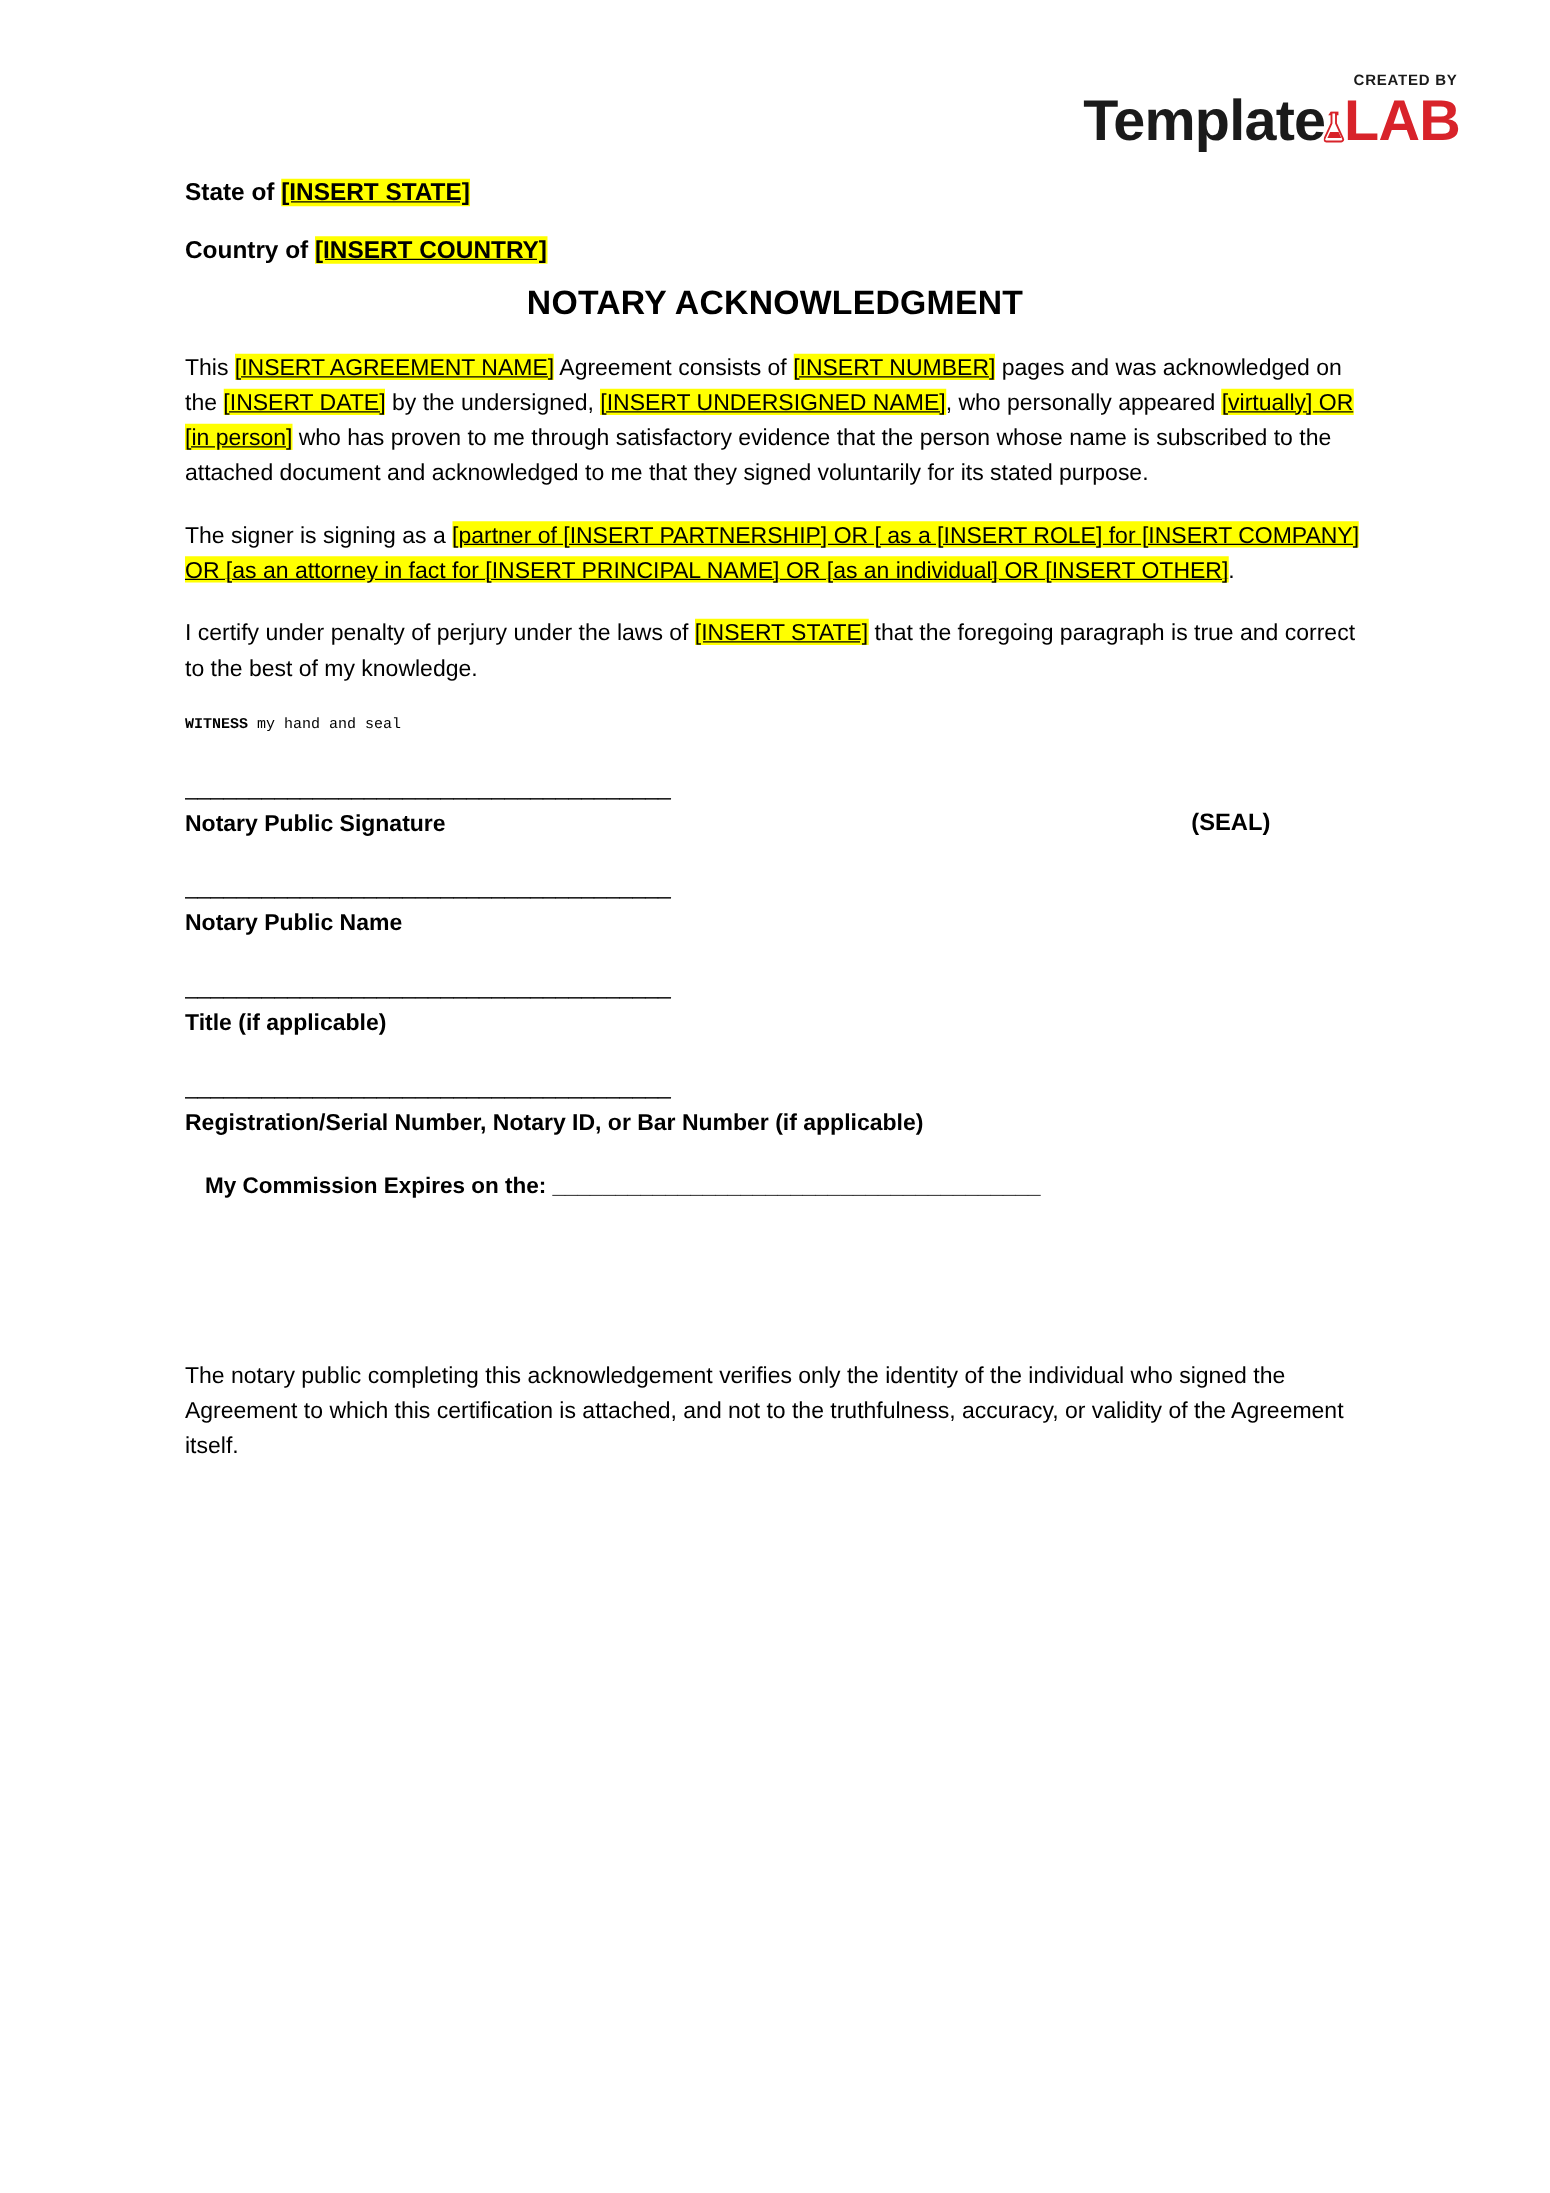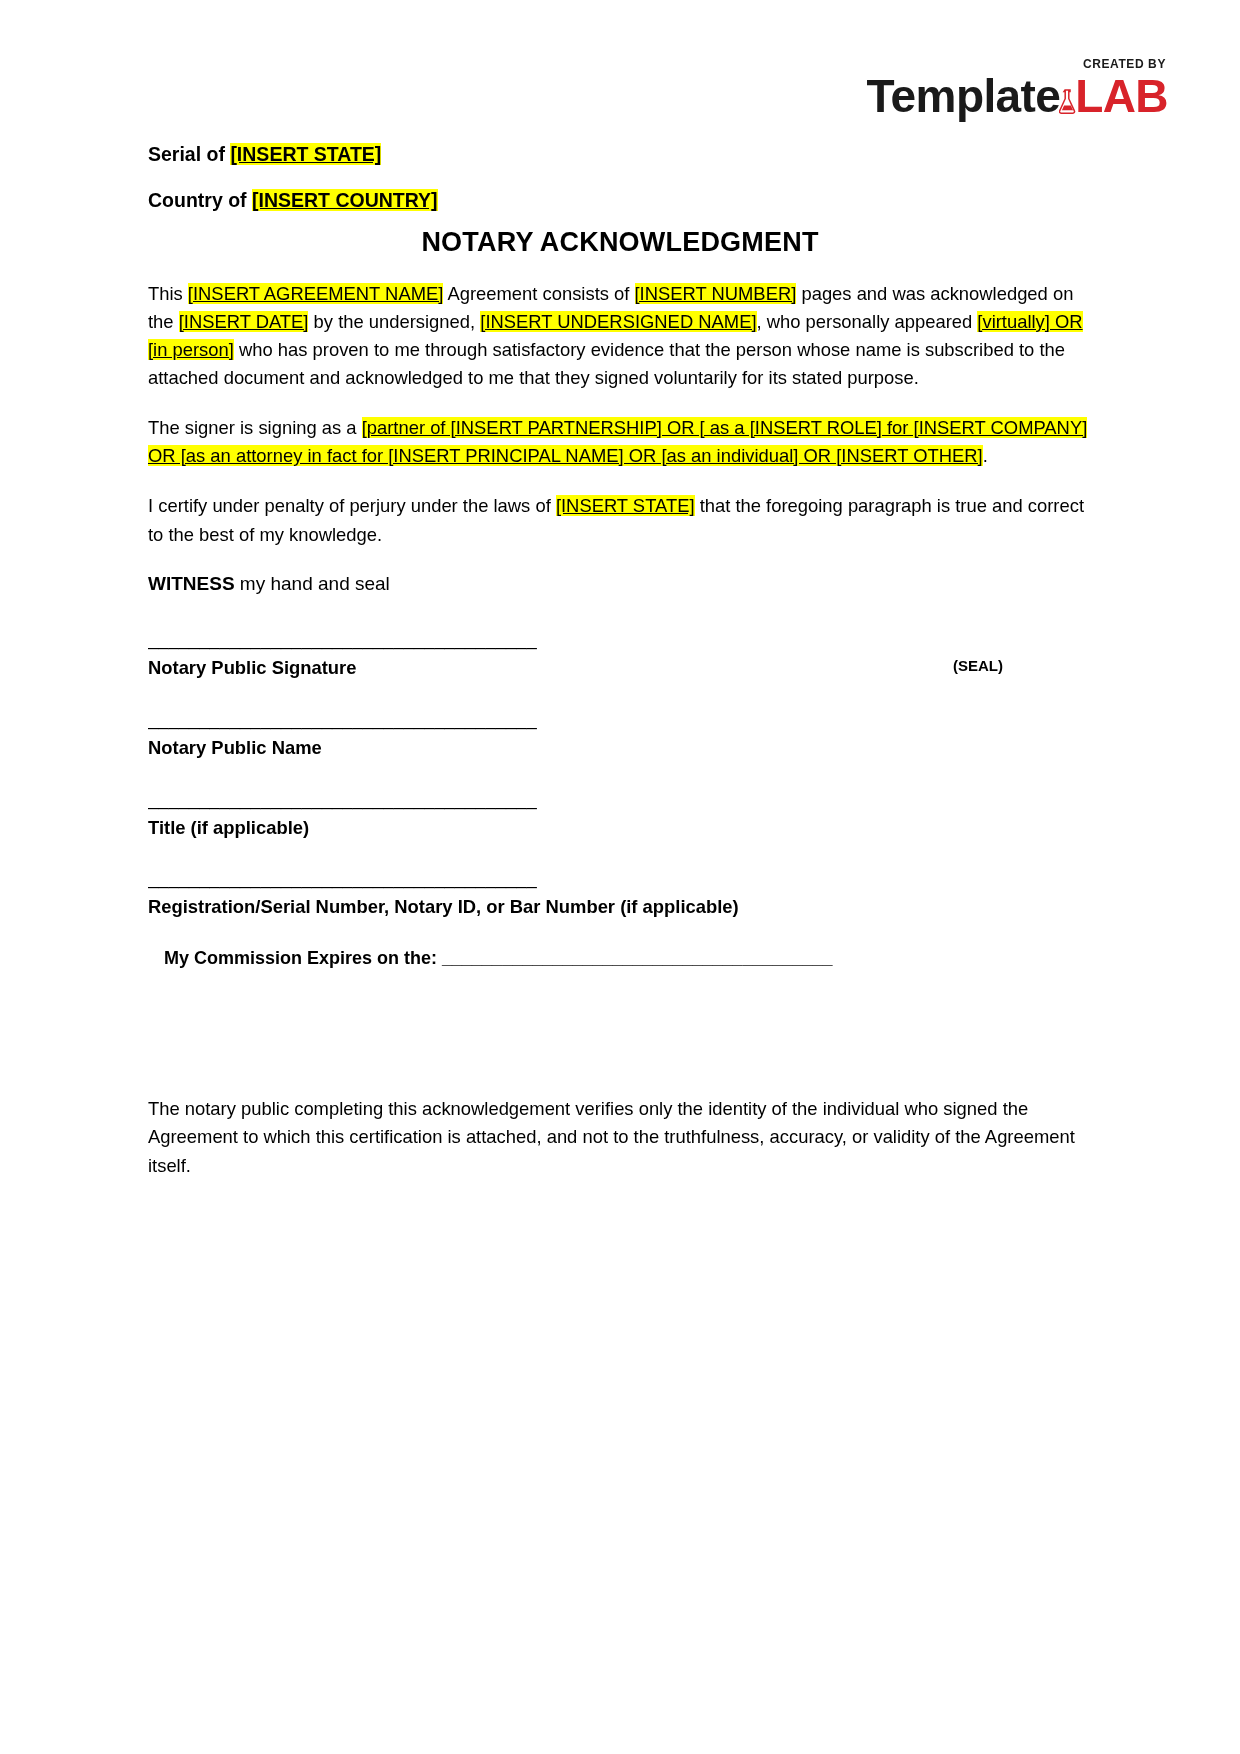--- a/index.html
+++ b/index.html
@@ -106,32 +106,33 @@
     font-weight: bold;
     margin: 0 0 26px 0;
     line-height: 1.4;
     position: relative;
   }
   .seal {
     position: absolute;
     left: 805px;
     top: 0;
     font-weight: bold;
-    font-size: 15px;
+    font-size: 19px;
   }
   .commission {
     font-size: 18px;
     font-weight: bold;
     margin: 16px;
     line-height: 1.4;
   }
   .witness {
-    font-size: 19px;
+    font-size: 12px;
     margin: 0 0 30px 0;
     line-height: 1.4;
+    font-family: Liberation Mono, monospace;
   }
   .spacer-big { height: 108px; }
   p.footnote {
     font-size: 18.4px;
     line-height: 1.53;
     margin: 0;
   }
 </style>
 </head>
 <body>
@@ -143,21 +144,21 @@
     <div class="logo-main">
       <span>Template</span><span class="logo-flask"><svg width="17" height="26" viewBox="0 0 17 26">
             <path d="M6 1 h5 v1.5 h-1.2 v7.2 l5.6 12.2 a1.6 1.6 0 0 1 -1.45 2.3 h-11.9 a1.6 1.6 0 0 1 -1.45 -2.3 l5.6 -12.2 v-7.2 h-1.2 z" fill="none" stroke="#d8232a" stroke-width="1.5"></path>
             <path d="M5.1 16.5 h6.8 l2.2 4.8 h-11.2 z" fill="#d8232a"></path>
           </svg></span><span class="lab">LAB</span>
     </div>
   </div>
 
   <div class="doc">
 
-    <p class="line-state"><span>Serial of </span><span class="hl">[INSERT STATE]</span></p>
+    <p class="line-state"><span>State of </span><span class="hl">[INSERT STATE]</span></p>
 
     <p class="line-country"><span>Country of </span><span class="hl">[INSERT COUNTRY]</span></p>
 
     <h1 class="title">NOTARY ACKNOWLEDGMENT</h1>
 
     <p class="para"><span>This </span><span class="hl">[INSERT AGREEMENT NAME]</span><span> Agreement consists of </span><span class="hl">[INSERT NUMBER]</span><span> pages and was acknowledged on the </span><span class="hl">[INSERT DATE]</span><span> by the undersigned, </span><span class="hl">[INSERT UNDERSIGNED NAME]</span><span>, who personally appeared </span><span class="hl">[virtually] OR [in person]</span><span> who has proven to me through satisfactory evidence that the person whose name is subscribed to the attached document and acknowledged to me that they signed voluntarily for its stated purpose.</span></p>
 
     <p class="para"><span>The signer is signing as a </span><span class="hl">[partner of [INSERT PARTNERSHIP] OR [ as a [INSERT ROLE] for [INSERT COMPANY] OR [as an attorney in fact for [INSERT PRINCIPAL NAME] OR [as an individual] OR [INSERT OTHER]</span><span>.</span></p>
 
     <p class="para"><span>I certify under penalty of perjury under the laws of </span><span class="hl">[INSERT STATE]</span><span> that the foregoing paragraph is true and correct to the best of my knowledge.</span></p>

